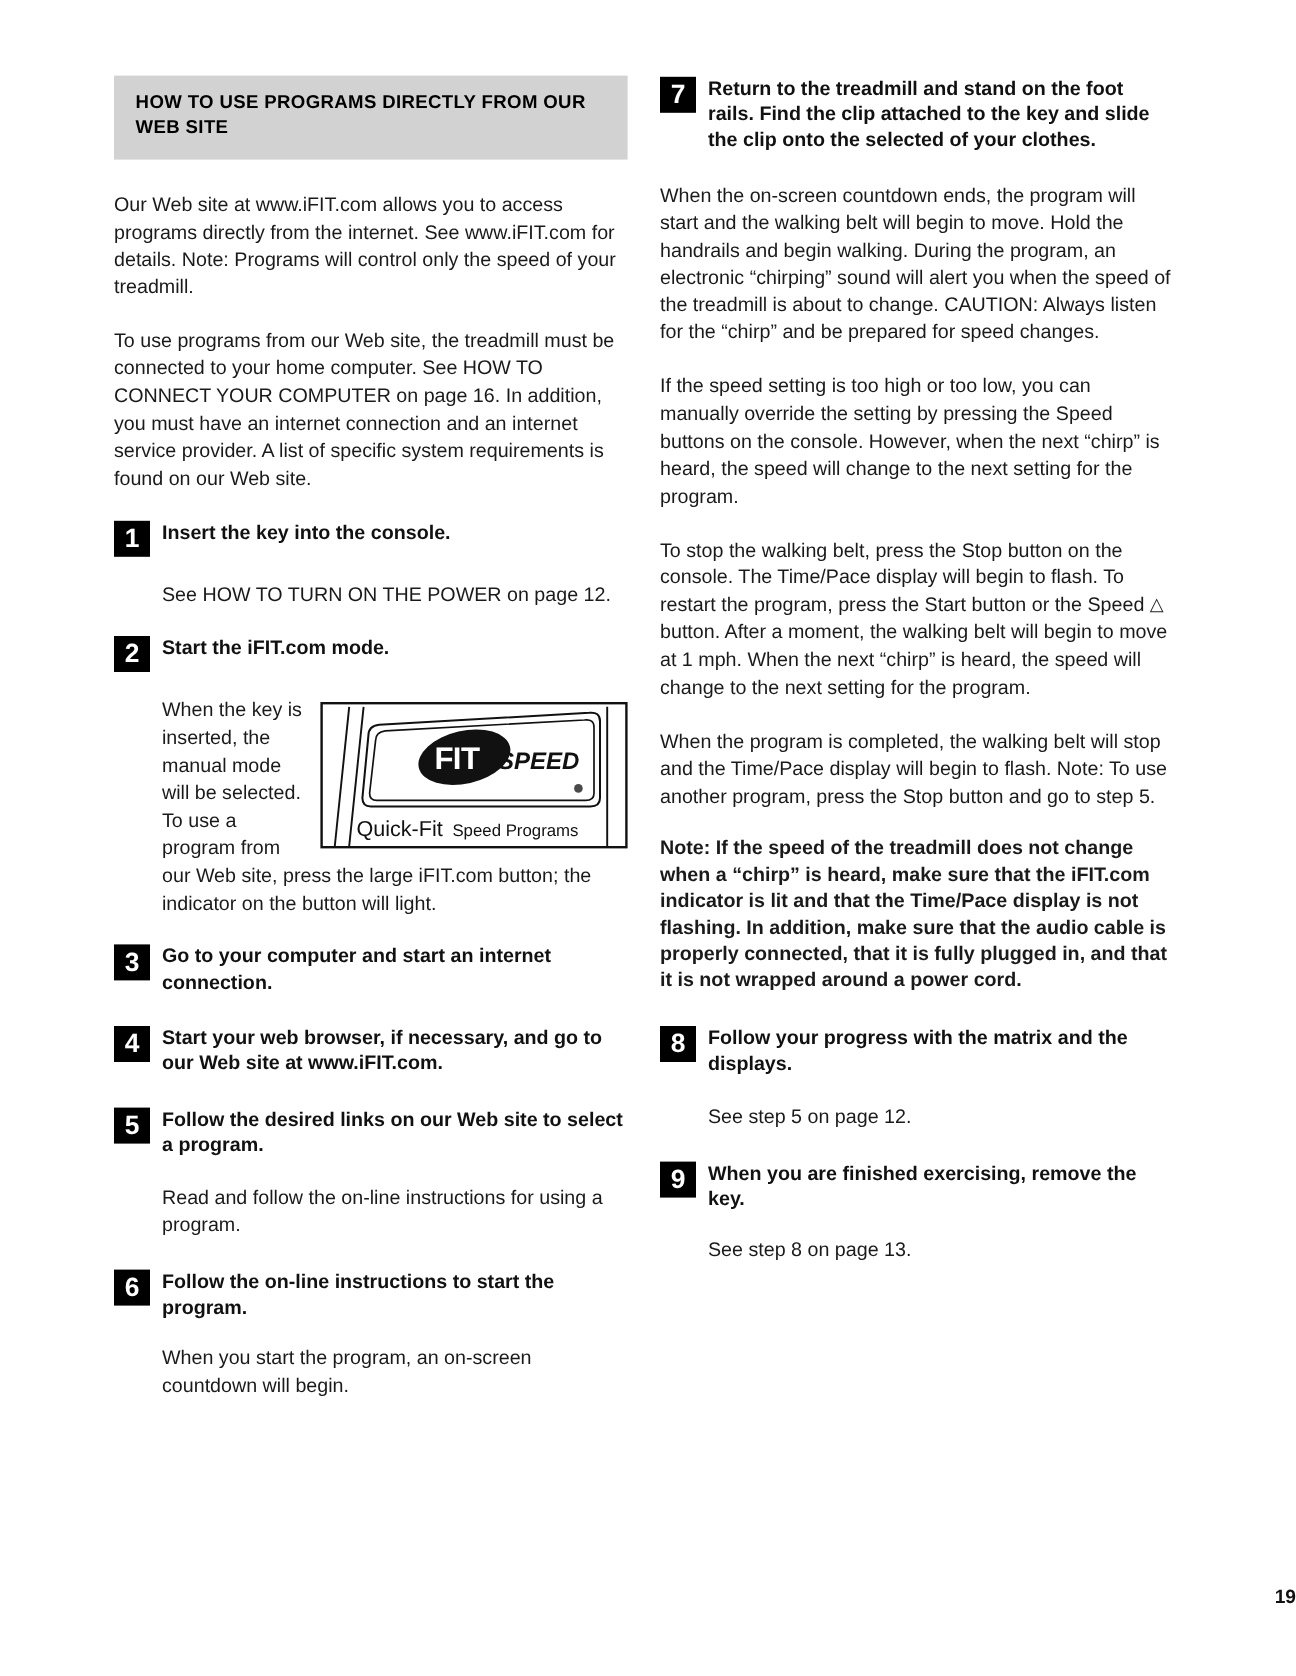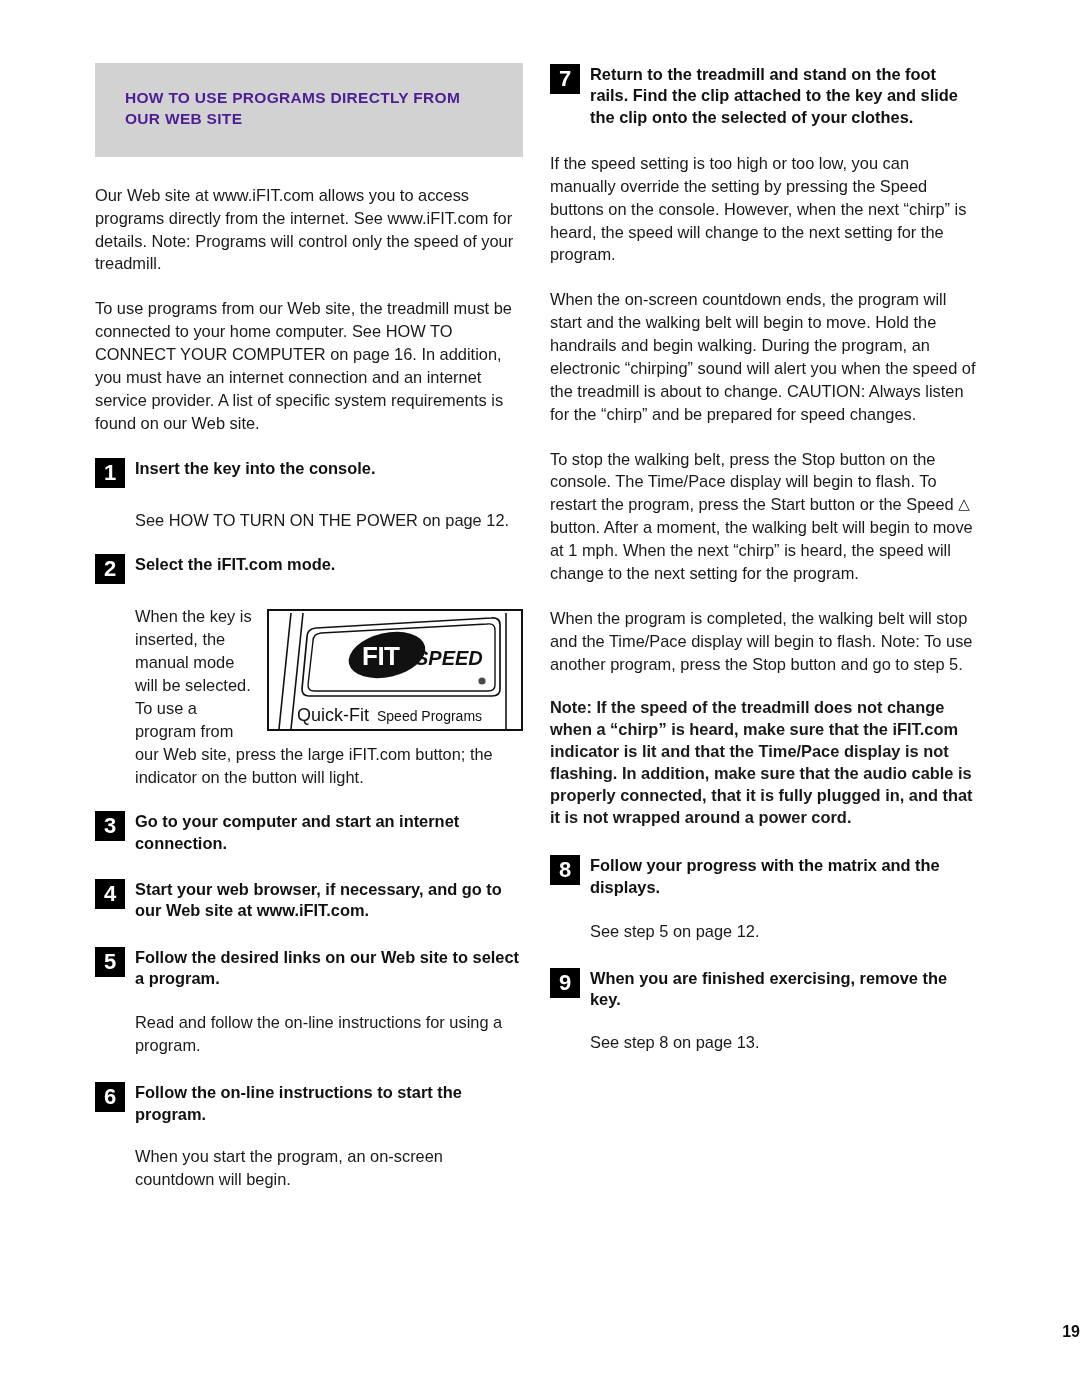--- a/index.html
+++ b/index.html
@@ -30,26 +30,26 @@
   .col-left  { left: 95px; }
   .col-right { left: 550px; }
 
   
   .section-head {
     background: #d2d2d2;
     padding: 13px 18px 15px 18px;
     margin-bottom: 27px;
   }
   .section-head h1 {
-    margin: 12px;
+    margin: 0;
     font-size: 15.5px;
     font-weight: bold;
     letter-spacing: 0.3px;
     line-height: 1.35;
-    color: #4c1d95;
+    color: #000000;
   }
 
   
   p.body {
     margin: 0 0 22px 0;
     font-size: 16.4px;
     line-height: 1.395;
     color: #1a1a1a;
   }
   p.body:last-child { margin-bottom: 0; }
@@ -153,21 +153,21 @@
 
 
     <div class="step">
       <span class="step-num">1</span>
       <span class="step-text">Insert the key into the console.</span>
     </div>
     <p class="indent">See HOW TO TURN ON THE POWER on page 12.</p>
 
     <div class="step">
       <span class="step-num">2</span>
-      <span class="step-text">Select the iFIT.com mode.</span>
+      <span class="step-text">Start the iFIT.com mode.</span>
     </div>
 
     <div class="clearfix">
       <div class="figure-wrap">
         <div class="fig">
           <svg width="252" height="118" viewBox="0 0 252 118">
 
             <line x1="22" y1="2" x2="10" y2="118" stroke="#111" stroke-width="1.6"></line>
             <line x1="34" y1="2" x2="22" y2="118" stroke="#111" stroke-width="1.6"></line>
 
@@ -221,23 +221,23 @@
 
   </div>
 
   <div class="col col-right">
 
     <div class="step" style="margin-bottom:24px">
       <span class="step-num">7</span>
       <span class="step-text">Return to the treadmill and stand on the foot rails. Find the clip attached to the key and slide the clip onto the selected of your clothes.</span>
     </div>
 
+    <p class="body"><span>When the on-screen countdown ends, the program will start and the walking belt will begin to move. Hold the handrails and begin walking. During the program, an electronic “chirping” sound will alert you when the speed of the treadmill is about to change. </span><b>CAUTION: Always listen for the “chirp” and be prepared for speed changes.</b></p>
+
     <p class="body"><span>If the speed setting is too high or too low, you can manually override the setting by pressing the Speed buttons on the console. </span><b>However, when the next “chirp” is heard, the speed will change to the next setting for the program.</b></p>
-
-    <p class="body"><span>When the on-screen countdown ends, the program will start and the walking belt will begin to move. Hold the handrails and begin walking. During the program, an electronic “chirping” sound will alert you when the speed of the treadmill is about to change. </span><b>CAUTION: Always listen for the “chirp” and be prepared for speed changes.</b></p>
 
     <p class="body"><span>To stop the walking belt, press the Stop button on the console. The Time/Pace display will begin to flash. To restart the program, press the Start button or the Speed </span><span class="tri">△</span><span> button. After a moment, the walking belt will begin to move at 1 mph. </span><b>When the next “chirp” is heard, the speed will change to the next setting for the program</b><span>.</span></p>
 
     <p class="body">When the program is completed, the walking belt will stop and the Time/Pace display will begin to flash. Note: To use another program, press the Stop button and go to step 5.</p>
 
     <p class="body" style="font-weight:bold; line-height:1.33">Note: If the speed of the treadmill does not change when a “chirp” is heard, make sure that the iFIT.com indicator is lit and that the Time/Pace display is not flashing. In addition, make sure that the audio cable is properly connected, that it is fully plugged in, and that it is not wrapped around a power cord.</p>
 
     <div class="step" style="margin-top:26px">
       <span class="step-num">8</span>
       <span class="step-text">Follow your progress with the matrix and the displays.</span>

